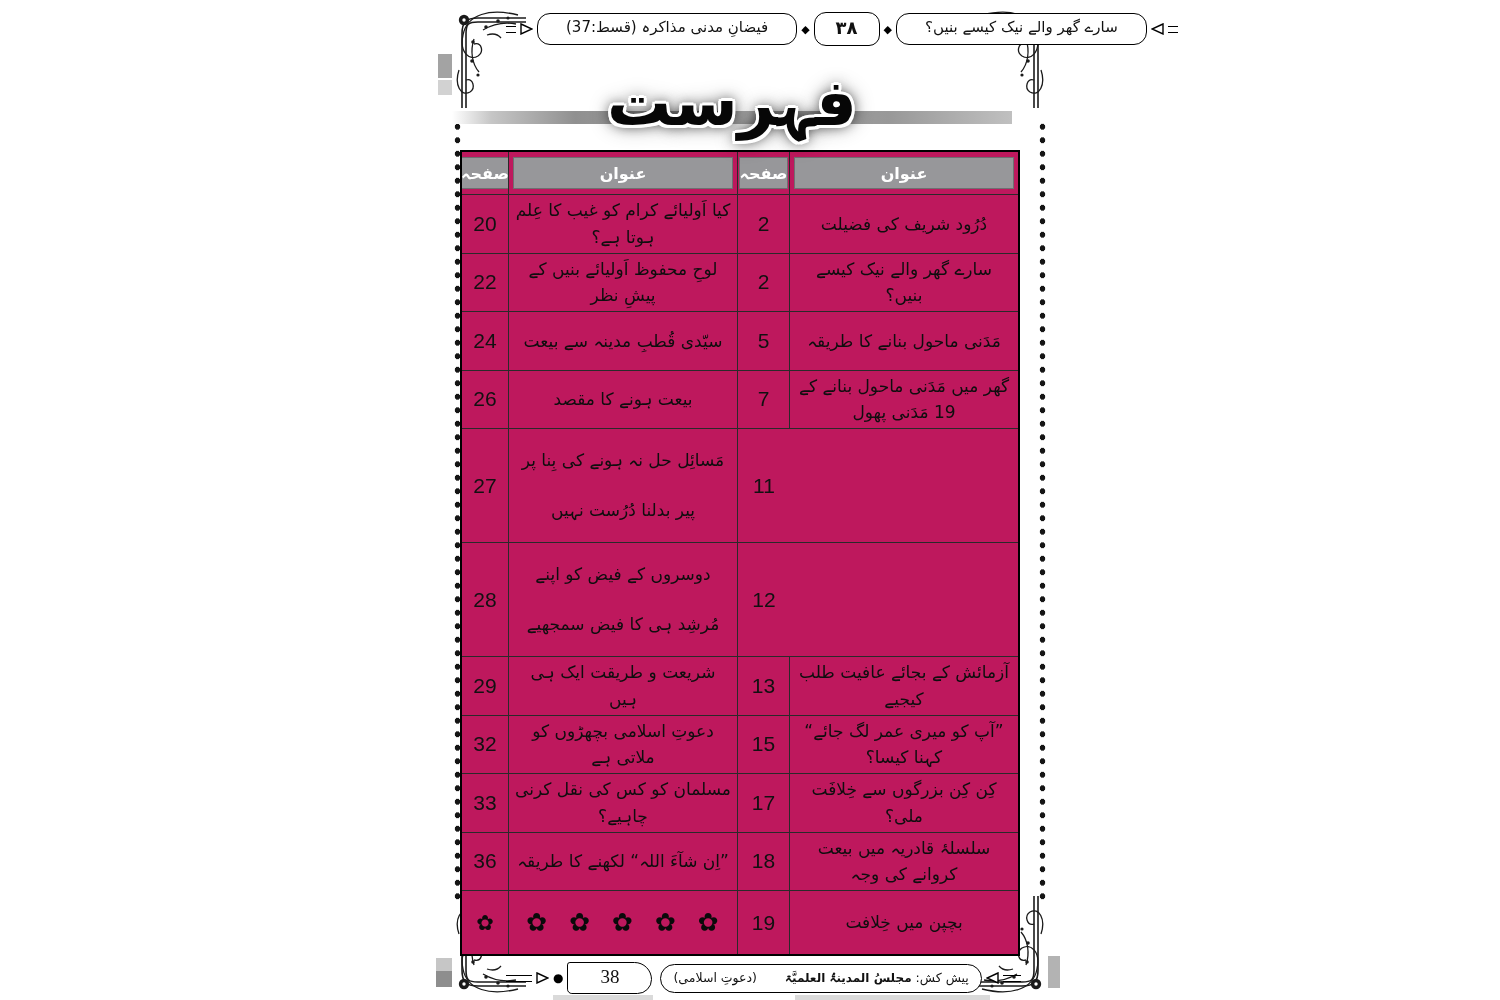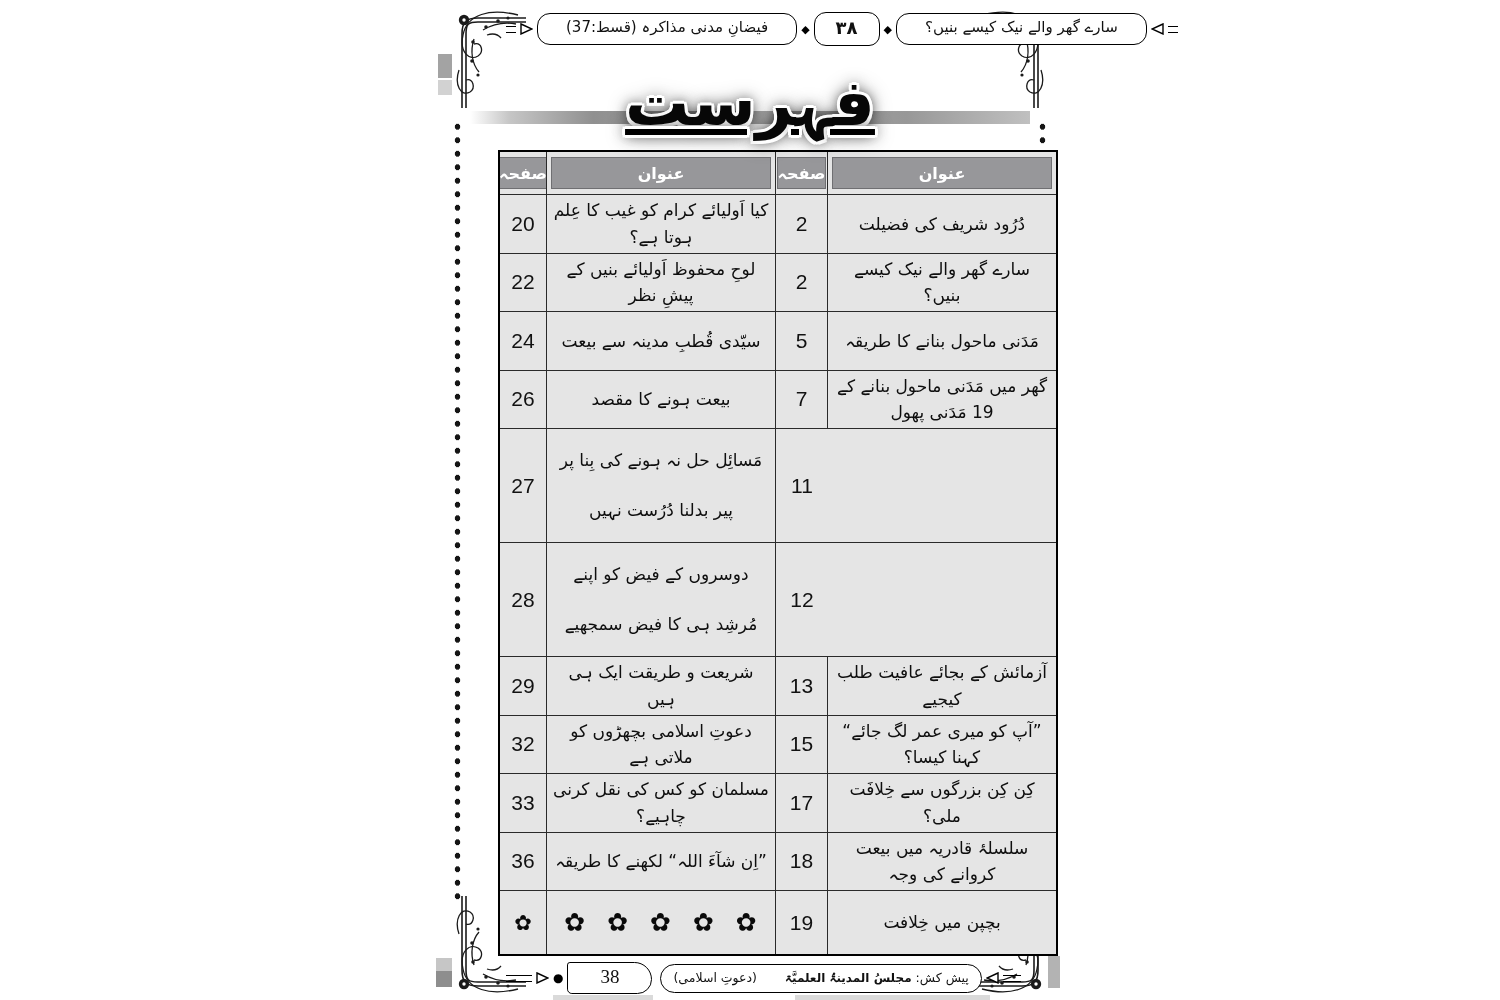--- a/index.html
+++ b/index.html
@@ -33,38 +33,38 @@
   .ah{flex:0 0 auto;display:block;}
   .hbox{
     border:1.9px solid #000;border-radius:13px;background:#fff;
     padding:4px 28px 6px;font-size:15px;line-height:1.3;color:#111;
     direction:rtl;text-align:center;white-space:nowrap;
   }
   .hbox.num{border-radius:12px 12px 11px 12px;font-size:18px;font-weight:bold;padding:3px 21px 5px;}
   .sep-d{font-size:11px;color:#000;line-height:1;}
 
   
-  .masthead{position:absolute;left:470px;top:56px;width:560px;height:94px;text-decoration:underline;}
+  .masthead{position:absolute;left:452px;top:56px;width:560px;height:94px;}
   .masthead .bar{
     position:absolute;left:0;right:0;top:55px;height:13px;
     background:linear-gradient(90deg,#ffffff 0%,#c6c6c6 7%,#909090 22%,#a5a5a5 50%,#989898 78%,#c0c0c0 100%);
   }
   .masthead .word{
     position:relative;z-index:2;text-align:center;line-height:94px;
     font-size:64px;font-weight:bold;color:#070707;direction:rtl;
     text-shadow:
       -3px 0 0 #fff,3px 0 0 #fff,0 -3px 0 #fff,0 3px 0 #fff,
       -2.5px -2.5px 0 #fff,2.5px -2.5px 0 #fff,-2.5px 2.5px 0 #fff,2.5px 2.5px 0 #fff,
       0 0 13px rgba(0,0,0,.85),0 0 22px rgba(0,0,0,.45);
   }
 
   
   .toc{
-    position:absolute;left:498px;top:150px;width:556px;
-    border:2px solid #000;background:#e5e5e5;
+    position:absolute;left:460px;top:150px;width:556px;
+    border:2px solid #000;background:#be185d;
   }
   .trow{display:grid;grid-template-columns:47px 229px 52px 1fr;direction:ltr;border-bottom:1.3px solid #2a2a2a;}
   .trow:last-child{border-bottom:none;}
   .trow > div{border-right:1.4px solid #2a2a2a;display:flex;align-items:center;justify-content:center;overflow:hidden;}
   .trow > div:last-child{border-right:none;}
   .rh-head{height:42px;}
   .rh-n{height:57.5px;}
   .rh-tall{height:113px;}
   .rh-last{height:63px;}
   .chip{

